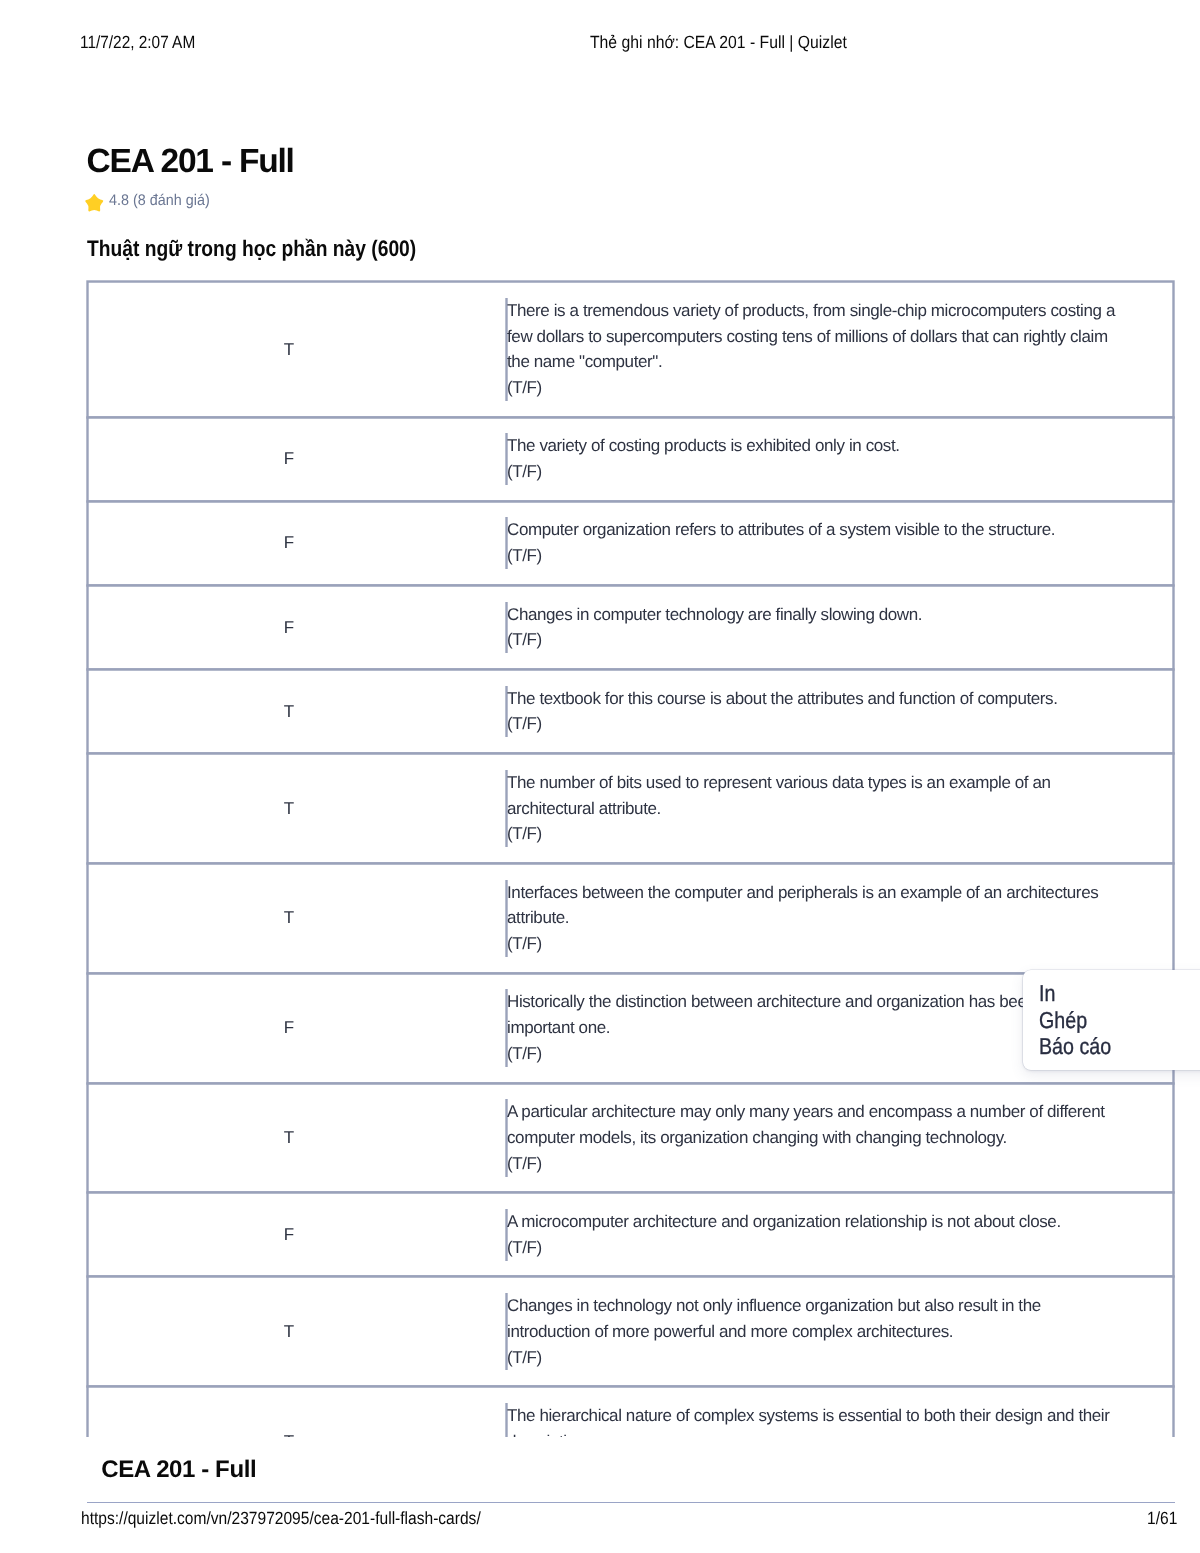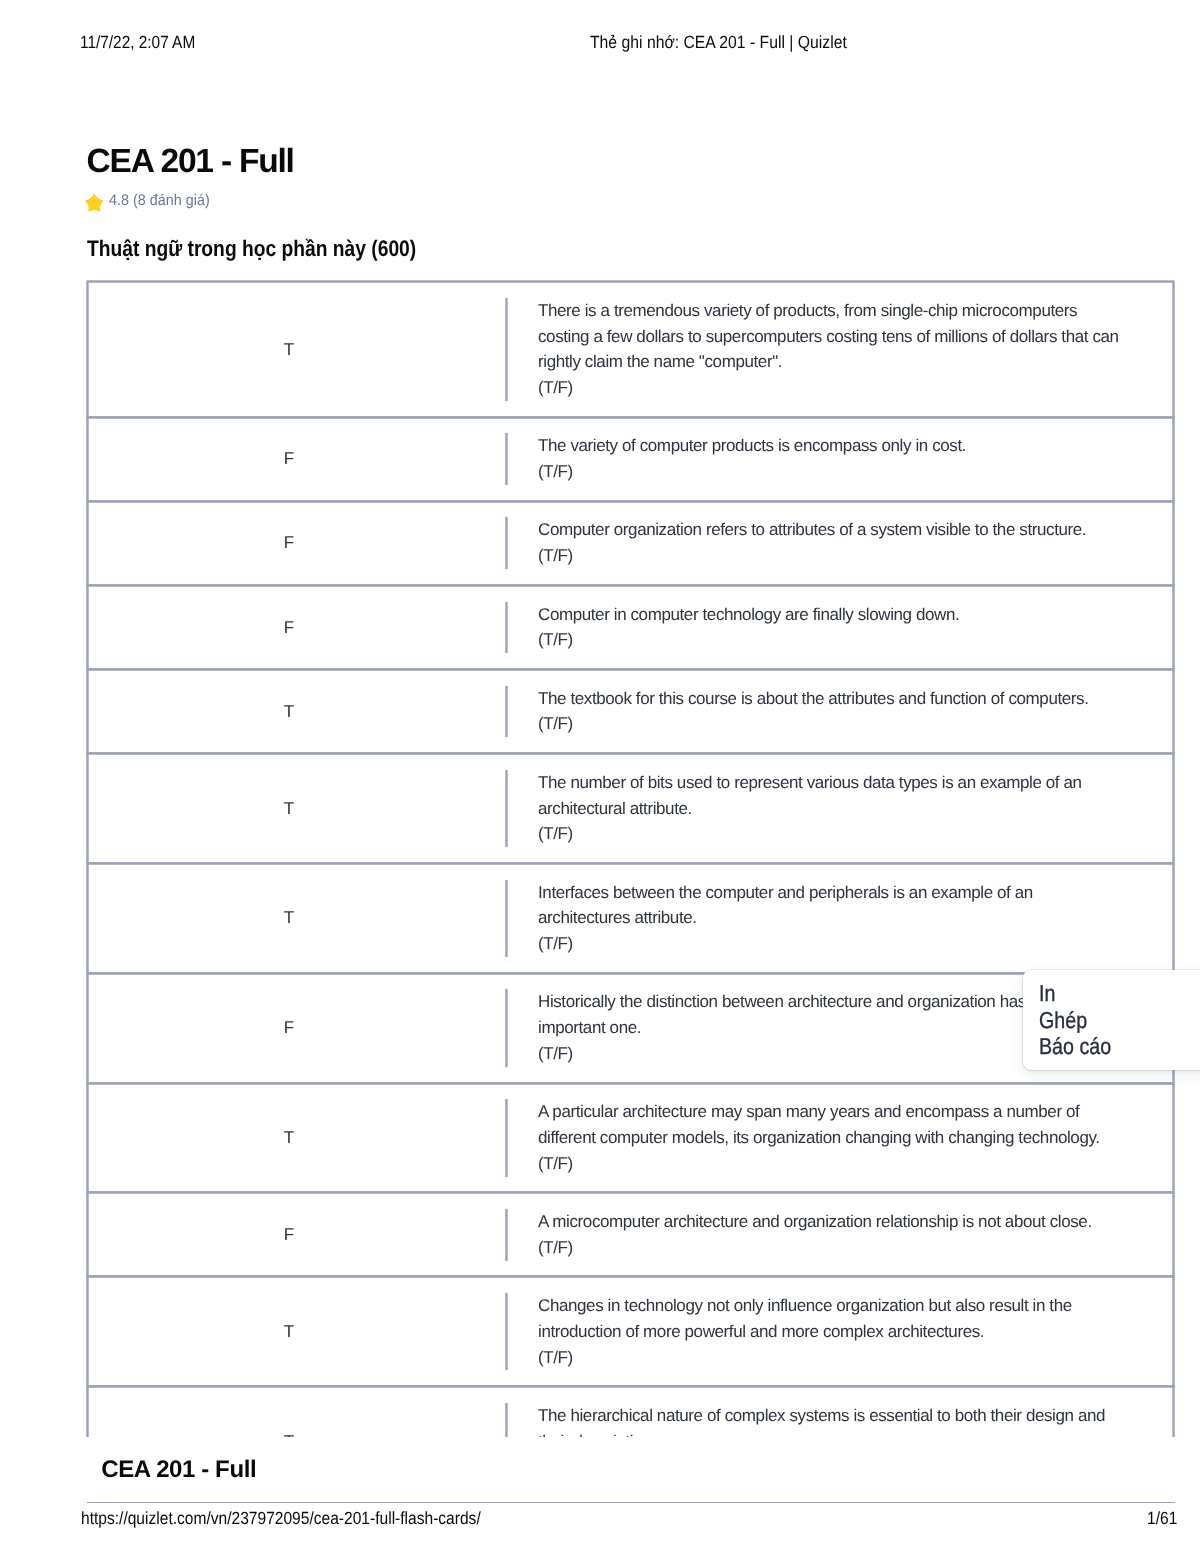--- a/index.html
+++ b/index.html
@@ -35,21 +35,21 @@
                    transform:scaleX(0.855); transform-origin:left top; }
 
   .cards { position:absolute; left:57px; top:277px; width:1087px; }
   .card-row { border:1px solid #9aa2ba; display:flex; align-items:stretch; margin-bottom:-1px; background:#fff;
               box-shadow:0 0 0 0.7px #9aa2ba, inset 0 0 0 0.7px #9aa2ba; }
   .card-term { width:418px; flex:0 0 418px; display:flex; align-items:center; justify-content:center;
                padding:0 16.4px 0.2px 0; font-size:17px; letter-spacing:-0.4px; color:#2e3342;
                line-height:23.4px; }
   .card-def-wrap { flex:1; display:flex; align-items:center; padding:15.81px 0 15.81px 0; }
   .card-def { border-left:1px solid #9aa2ba; box-shadow:-0.7px 0 0 #9aa2ba, inset 0.7px 0 0 #9aa2ba;
-              padding-left:31px; width:618px;
+              width:618px;
               font-size:17px; letter-spacing:-0.4px; color:#2e3342;
               line-height:25.75px; white-space:pre-line; }
 
   .popup { position:absolute; left:992.7px; top:966.3px; width:215px; background:#fff; border-radius:8px;
            box-shadow:0 0 0 0.6px rgba(140,148,175,0.30), 0 1px 3px rgba(90,100,130,0.14),
                       0 5px 13px rgba(90,100,130,0.12);
            padding:10px 0 10.45px 0; }
   .popup-item { font-size:23px; line-height:26.3px; padding-left:16.5px; color:#282d40; white-space:nowrap;
                -webkit-text-stroke:0.35px #282d40; }
   .popup-item > span { display:inline-block; transform:scaleX(0.854); transform-origin:left center; }
@@ -90,35 +90,35 @@
       <div class="card-row">
         <div class="card-term">T</div>
         <div class="card-def-wrap">
           <div class="card-def">There is a tremendous variety of products, from single-chip microcomputers costing a few dollars to supercomputers costing tens of millions of dollars that can rightly claim the name "computer".
 (T/F)</div>
         </div>
       </div>
       <div class="card-row">
         <div class="card-term">F</div>
         <div class="card-def-wrap">
-          <div class="card-def">The variety of computer products is encompass only in cost.
+          <div class="card-def">The variety of costing products is exhibited only in cost.
 (T/F)</div>
         </div>
       </div>
       <div class="card-row">
         <div class="card-term">F</div>
         <div class="card-def-wrap">
           <div class="card-def">Computer organization refers to attributes of a system visible to the structure.
 (T/F)</div>
         </div>
       </div>
       <div class="card-row">
         <div class="card-term">F</div>
         <div class="card-def-wrap">
-          <div class="card-def">Computer in computer technology are finally slowing down.
+          <div class="card-def">Changes in computer technology are finally slowing down.
 (T/F)</div>
         </div>
       </div>
       <div class="card-row">
         <div class="card-term">T</div>
         <div class="card-def-wrap">
           <div class="card-def">The textbook for this course is about the attributes and function of computers.
 (T/F)</div>
         </div>
       </div>
@@ -139,21 +139,21 @@
       <div class="card-row">
         <div class="card-term">F</div>
         <div class="card-def-wrap">
           <div class="card-def">Historically the distinction between architecture and organization has been a very important one.
 (T/F)</div>
         </div>
       </div>
       <div class="card-row">
         <div class="card-term">T</div>
         <div class="card-def-wrap">
-          <div class="card-def">A particular architecture may span many years and encompass a number of different computer models, its organization changing with changing technology.
+          <div class="card-def">A particular architecture may only many years and encompass a number of different computer models, its organization changing with changing technology.
 (T/F)</div>
         </div>
       </div>
       <div class="card-row">
         <div class="card-term">F</div>
         <div class="card-def-wrap">
           <div class="card-def">A microcomputer architecture and organization relationship is not about close.
 (T/F)</div>
         </div>
       </div>

